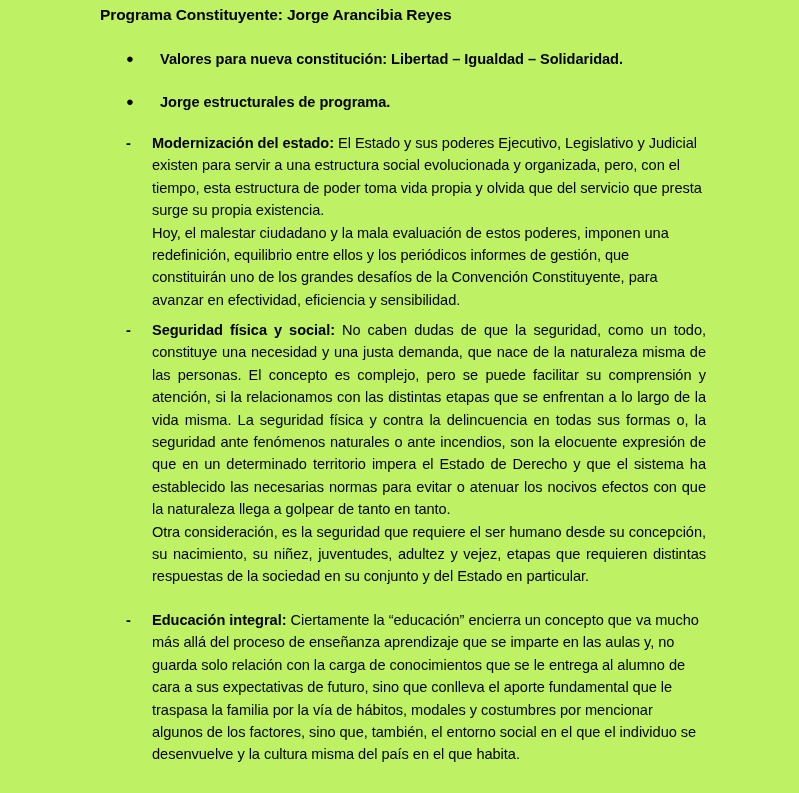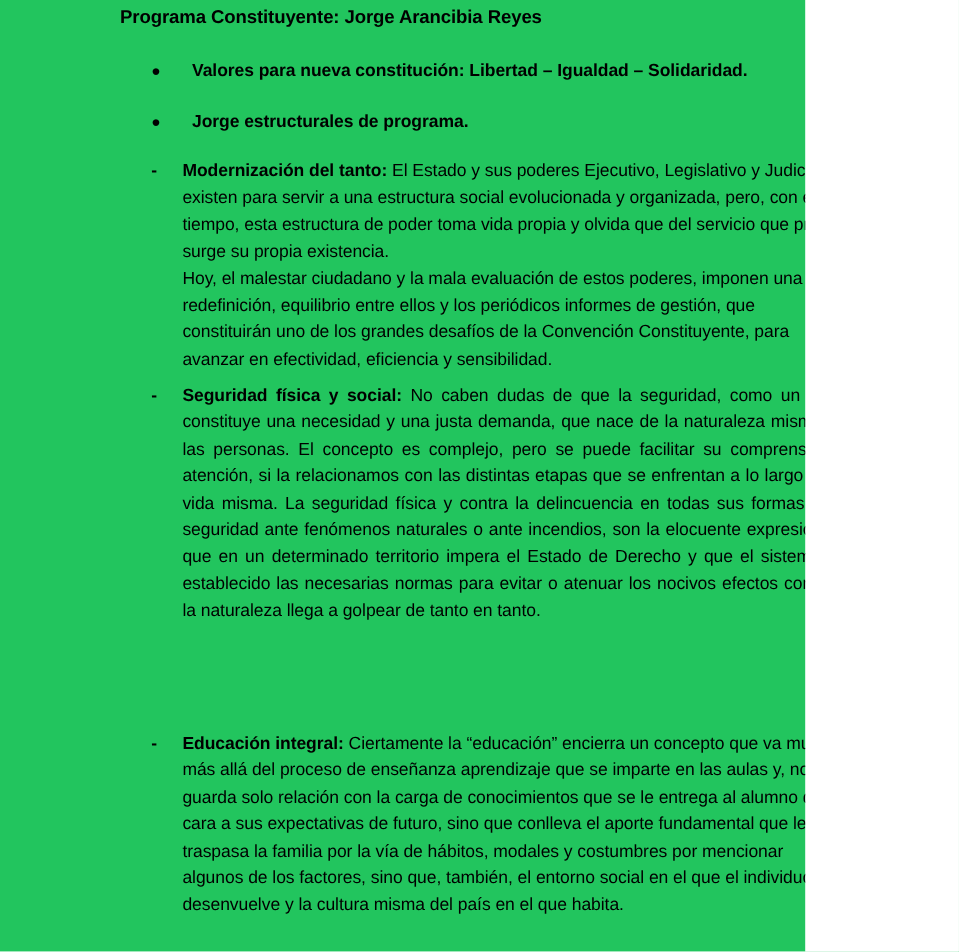--- a/index.html
+++ b/index.html
@@ -7,23 +7,23 @@
     margin: 0;
     padding: 0;
     background: #ffffff;
   }
   body {
     font-family: "Liberation Sans", sans-serif;
     color: #000000;
   }
   .page {
     position: relative;
-    width: 671px;
+    width: 799px;
     height: 793px;
-    background: #22c55e;
+    background: #bef264;
     overflow: hidden;
     box-sizing: border-box;
   }
 
   
   .doc-title {
     position: absolute;
     left: 100px;
     top: 4px;
     width: 610px;
@@ -111,29 +111,30 @@
   </div>
 
   <div class="block bullet-item" style="top:91px;">
     <span class="marker">●</span>
     <span class="btext">Jorge estructurales de programa.</span>
   </div>
 
   <div class="block dash-item left" style="top:132px;">
     <span class="marker">-</span>
     <span class="body">
-      <span class="para"><span class="lead">Modernización del tanto:</span><span> El Estado y sus poderes Ejecutivo, Legislativo y Judicial existen para servir a una estructura social evolucionada y organizada, pero, con el tiempo, esta estructura de poder toma vida propia y olvida que del servicio que presta surge su propia existencia.</span></span>
+      <span class="para"><span class="lead">Modernización del estado:</span><span> El Estado y sus poderes Ejecutivo, Legislativo y Judicial existen para servir a una estructura social evolucionada y organizada, pero, con el tiempo, esta estructura de poder toma vida propia y olvida que del servicio que presta surge su propia existencia.</span></span>
       <span class="para" style="display:block;">Hoy, el malestar ciudadano y la mala evaluación de estos poderes, imponen una redefinición, equilibrio entre ellos y los periódicos informes de gestión, que constituirán uno de los grandes desafíos de la Convención Constituyente, para avanzar en efectividad, eficiencia y sensibilidad.</span>
     </span>
   </div>
 
   <div class="block dash-item just" style="top:319px;">
     <span class="marker">-</span>
     <span class="body">
       <span class="para"><span class="lead">Seguridad física y social:</span><span> No caben dudas de que la seguridad, como un todo, constituye una necesidad y una justa demanda, que nace de la naturaleza misma de las personas. El concepto es complejo, pero se puede facilitar su comprensión y atención, si la relacionamos con las distintas etapas que se enfrentan a lo largo de la vida misma. La seguridad física y contra la delincuencia en todas sus formas o, la seguridad ante fenómenos naturales o ante incendios, son la elocuente expresión de que en un determinado territorio impera el Estado de Derecho y que el sistema ha establecido las necesarias normas para evitar o atenuar los nocivos efectos con que la naturaleza llega a golpear de tanto en tanto.</span></span>
+      <span class="para" style="display:block;">Otra consideración, es la seguridad que requiere el ser humano desde su concepción, su nacimiento, su niñez, juventudes, adultez y vejez, etapas que requieren distintas respuestas de la sociedad en su conjunto y del Estado en particular.</span>
     </span>
   </div>
 
   <div class="block dash-item left" style="top:609px;">
     <span class="marker">-</span>
     <span class="body">
       <span class="para"><span class="lead">Educación integral:</span><span> Ciertamente la “educación” encierra un concepto que va mucho más allá del proceso de enseñanza aprendizaje que se imparte en las aulas y, no guarda solo relación con la carga de conocimientos que se le entrega al alumno de cara a sus expectativas de futuro, sino que conlleva el aporte fundamental que le traspasa la familia por la vía de hábitos, modales y costumbres por mencionar algunos de los factores, sino que, también, el entorno social en el que el individuo se desenvuelve y la cultura misma del país en el que habita.</span></span>
     </span>
   </div>
 

